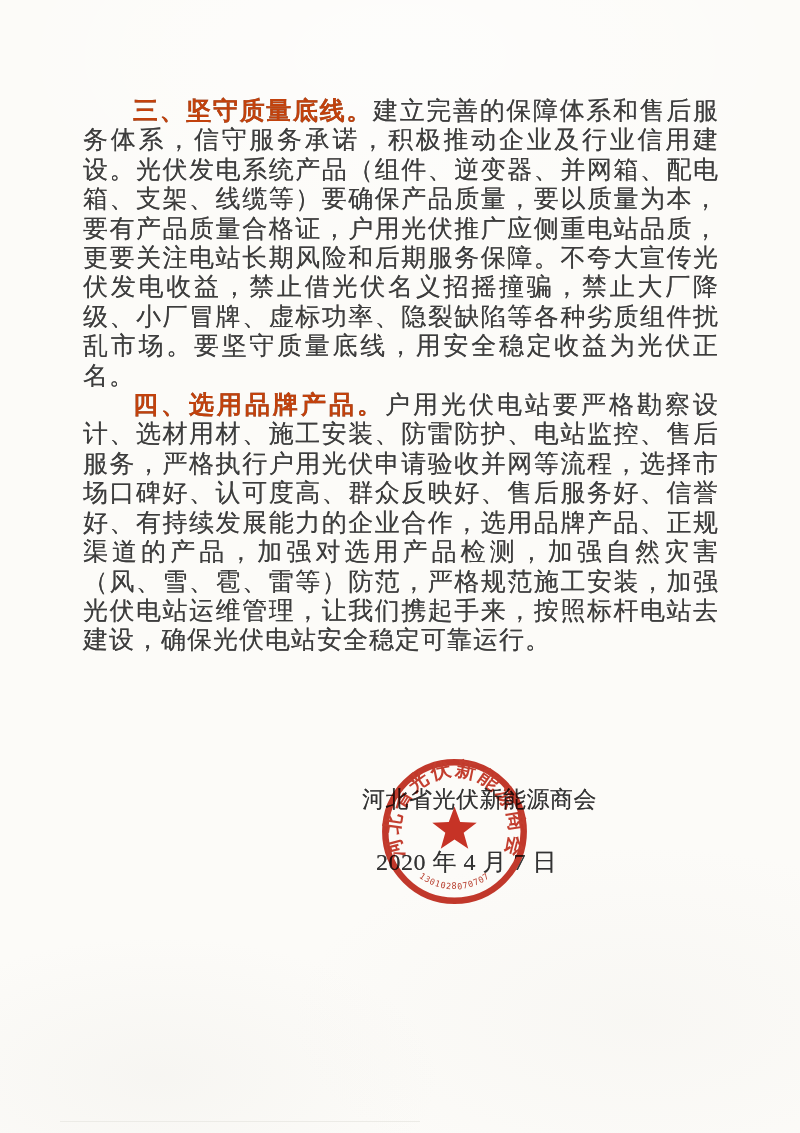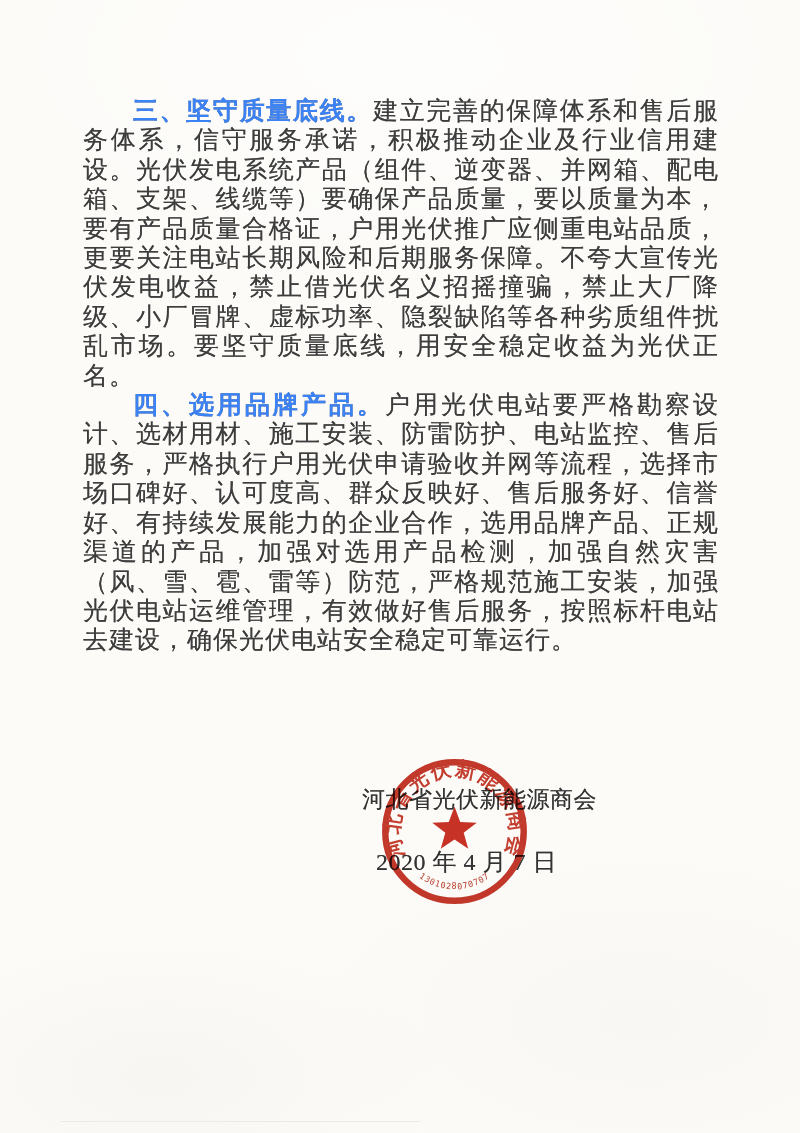--- a/index.html
+++ b/index.html
@@ -22,21 +22,21 @@
     position:absolute;
     left:83px; top:96px; width:636px;
     font-size:25px;
     line-height:29.4px;
     letter-spacing:1px;
     color:#3d3d3d;
     text-align:justify;
     text-shadow:0 0 .6px rgba(70,70,70,.75);
   }
   .content p{margin:0;text-indent:2em;}
-  .content .ph{font-weight:bold;color:#3b82f6;}
+  .content .ph{font-weight:bold;color:#c2410c;}
   .sig-org{
     position:absolute;left:362px;top:784px;
     font-size:23px;letter-spacing:0.5px;color:#333;
     text-shadow:0 0 .6px rgba(70,70,70,.7);
     white-space:nowrap;
   }
   .sig-date{
     position:absolute;left:376px;top:846px;
     font-size:24px;letter-spacing:0.5px;color:#333;
     text-shadow:0 0 .6px rgba(70,70,70,.7);
@@ -63,21 +63,21 @@
     background:#ecebe6;
   }
 </style>
 </head>
 <body>
 
 <div class="paper-texture"></div>
 
 <div class="content">
   <p><b class="ph">三、坚守质量底线。</b><span>建立完善的保障体系和售后服务体系，信守服务承诺，积极推动企业及行业信用建设。光伏发电系统产品（组件、逆变器、并网箱、配电箱、支架、线缆等）要确保产品质量，要以质量为本，要有产品质量合格证，户用光伏推广应侧重电站品质，更要关注电站长期风险和后期服务保障。不夸大宣传光伏发电收益，禁止借光伏名义招摇撞骗，禁止大厂降级、小厂冒牌、虚标功率、隐裂缺陷等各种劣质组件扰乱市场。要坚守质量底线，用安全稳定收益为光伏正名。</span></p>
-  <p><b class="ph">四、选用品牌产品。</b><span>户用光伏电站要严格勘察设计、选材用材、施工安装、防雷防护、电站监控、售后服务，严格执行户用光伏申请验收并网等流程，选择市场口碑好、认可度高、群众反映好、售后服务好、信誉好、有持续发展能力的企业合作，选用品牌产品、正规渠道的产品，加强对选用产品检测，加强自然灾害（风、雪、雹、雷等）防范，严格规范施工安装，加强光伏电站运维管理，有效做好售后服务，按照标杆电站去建设，确保光伏电站安全稳定可靠运行。</span></p>
+  <p><b class="ph">四、选用品牌产品。</b><span>户用光伏电站要严格勘察设计、选材用材、施工安装、防雷防护、电站监控、售后服务，严格执行户用光伏申请验收并网等流程，选择市场口碑好、认可度高、群众反映好、售后服务好、信誉好、有持续发展能力的企业合作，选用品牌产品、正规渠道的产品，加强对选用产品检测，加强自然灾害（风、雪、雹、雷等）防范，严格规范施工安装，加强光伏电站运维管理，让我们携起手来，按照标杆电站去建设，确保光伏电站安全稳定可靠运行。</span></p>
 </div>
 
 <div class="sig-org">河北省光伏新能源商会</div>
 <div class="sig-date">2020 年 4 月 7 日</div>
 
 <div class="seal">
   <svg viewBox="0 0 200 200">
     <defs>
       <path id="ringArc" d="M 40.25 134.5 A 69 69 0 1 1 159.75 134.5" fill="none"></path>
       <path id="codeArc" d="M 57.7 158.2 A 72 72 0 0 0 142.3 158.2" fill="none"></path>

